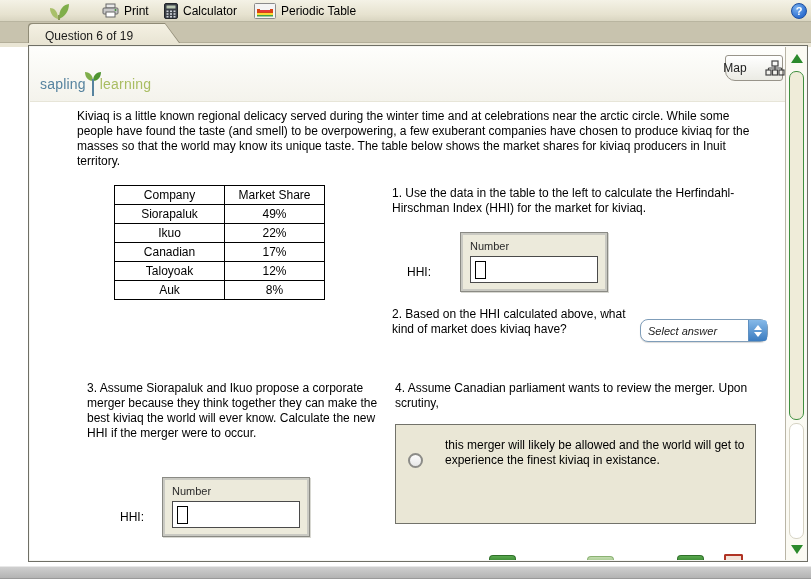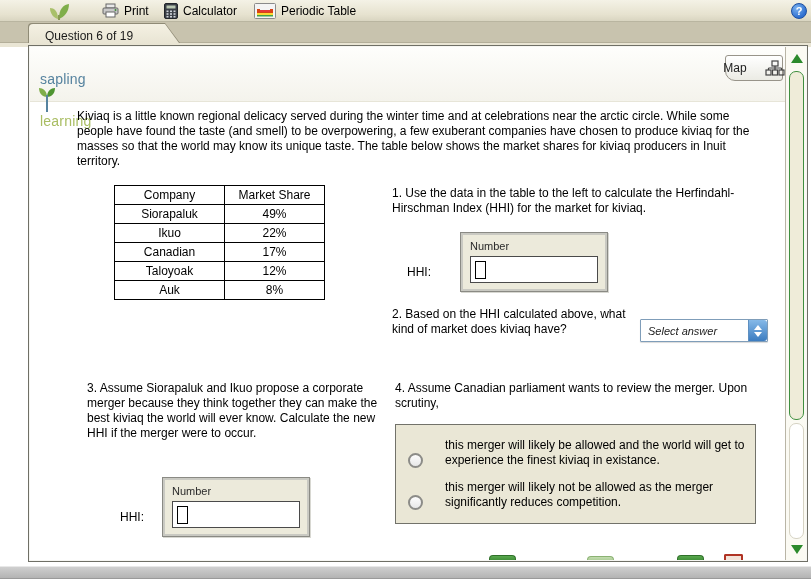--- a/index.html
+++ b/index.html
@@ -53,21 +53,21 @@
     background:#fff; border:1px solid #6f6f66;
     box-shadow:inset 0 0 0 1px #f6f6f2;
   }
   .content { position:absolute; left:1px; top:1px; width:756px; height:513px; background:#fff; overflow:hidden; }
   
   .banner {
     position:absolute; left:0; top:0; width:756px; height:55px;
     background:linear-gradient(#fefefc,#f4f3ec);
     border-bottom:1px solid #e7e5d8;
   }
-  .logo { position:absolute; left:10px; top:24px; display:flex; align-items:flex-start; font-size:14px;flex-direction:column; }
+  .logo { position:absolute; left:10px; top:24px; display:flex; align-items:center; font-size:14px; }
   .logo .sap { color:#56839f; letter-spacing:.2px; }
   .logo .lea { color:#a9bd62; letter-spacing:.2px; }
   .logo svg { margin:0 -2px; }
   .map-btn {
     position:absolute; right:3px; top:8px; width:58px; height:26px;
     background:linear-gradient(#ffffff,#ebebe4);
     border:1px solid #98948a; border-radius:3px 3px 3px 10px;
     display:flex; align-items:center; justify-content:center; gap:18px;
     font-size:12px; color:#222; cursor:pointer;
   }
@@ -103,21 +103,21 @@
   }
   .cursor-rect { width:11px; height:18px; border:1px solid #000; background:#fff; }
   .hhi-label { position:absolute; font-size:12px; }
   .nb-q1 { left:430px; top:185px; }
   .hhi-q1 { left:377px; top:218px; }
   .nb-q3 { left:132px; top:430px; }
   .hhi-q3 { left:90px; top:463px; }
   
   .dropdown {
     position:relative; width:128px; height:23px; margin-top:12px;
-    background:#fff; border:1px solid #7f9db9; border-radius:1px;
+    background:#fff; border:1px solid #7f9db9; border-radius:8px;
     display:flex; align-items:center; cursor:pointer;
     box-shadow:0 1px 1px rgba(0,0,0,.15);
   }
   .dropdown .dval { font-style:italic; font-size:11px; color:#222; padding-left:7px; width:104px;
     white-space:nowrap; overflow:hidden; }
   .dd-stepper {
     position:absolute; right:0; top:0; width:19px; height:21px;
     background:linear-gradient(#85b9e8,#3c7cc0);
     border-left:1px solid #5e8fc0; border-radius:0 3px 3px 0;
     display:flex; flex-direction:column; align-items:center; justify-content:center; gap:2px;
@@ -326,24 +326,20 @@
         <span></span>
       </div>
     </div>
 
     <div class="qtext q4-text">4. Assume Canadian parliament wants to review the merger. Upon scrutiny,</div>
     <div class="optbox">
       <div class="opt">
         <span class="radio"></span>
         <span class="opt-label">this merger will likely be allowed and the world will get to experience the finest kiviaq in existance.</span>
       </div>
-      <div class="opt">
-        <span class="radio"></span>
-        <span class="opt-label">this merger will likely not be allowed as the merger significantly reduces competition.</span>
-      </div>
     </div>
 
     <div class="sliver g1"></div>
     <div class="sliver g2"></div>
     <div class="sliver g3"></div>
     <div class="sliver r1"></div>
   </div>
 
   <div class="vscroll">
     <div class="vs-btn vs-up">

